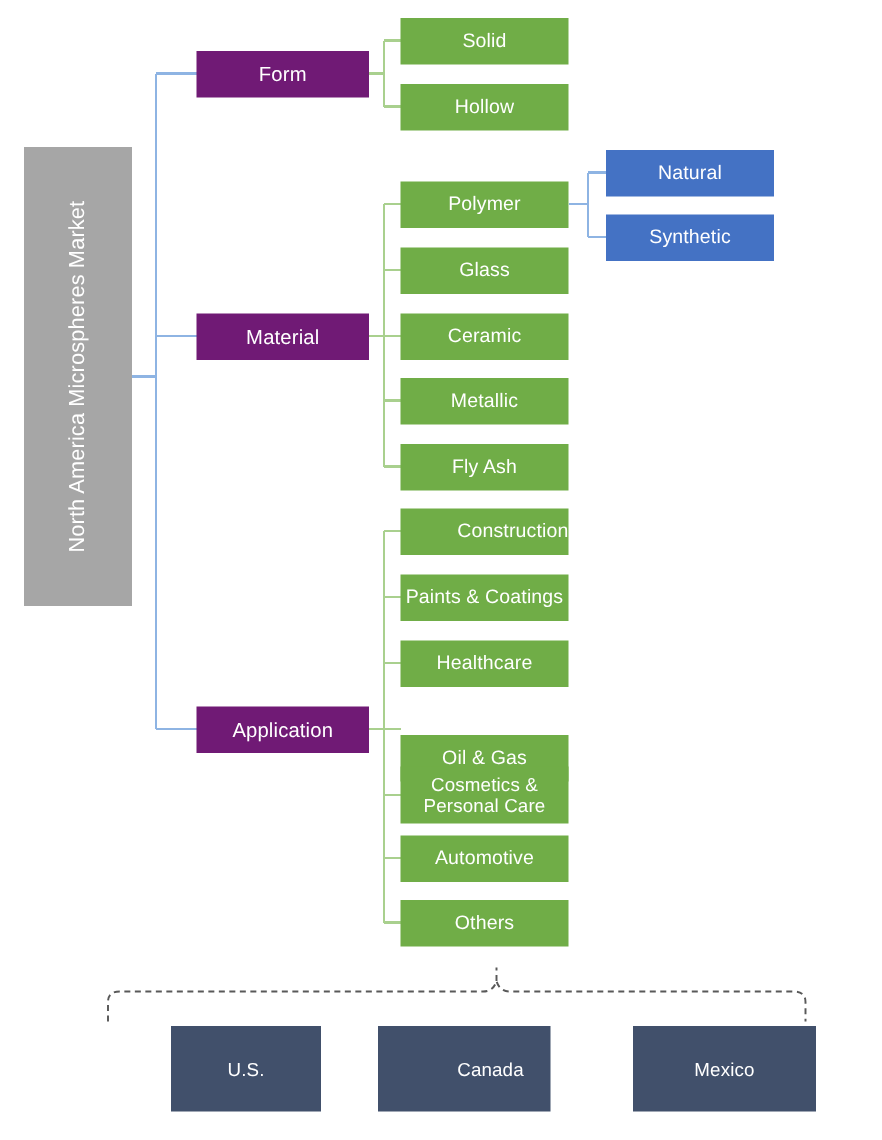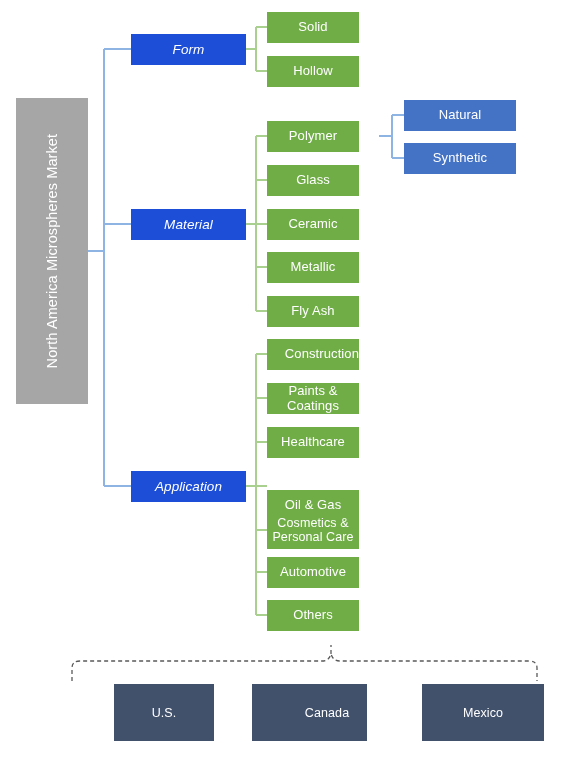--- a/index.html
+++ b/index.html
@@ -47,27 +47,26 @@
   .node-root .vtext {
     display: block;
     transform: rotate(-90deg);
     white-space: nowrap;
     font-size: 14.5px;
   }
   .node-cat {
     left: 131px;
     width: 115px;
     height: 31px;
-    background: #1d4ed8;
+    background: #701a75;
     font-size: 13.5px;
-    font-style: italic;
   }
   .node-leaf {
     left: 267px;
-    width: 92px;
+    width: 112px;
     height: 31px;
     background: #70ad47;
     font-size: 13px;
   }
   .node-leaf.tall {
     height: 38px;
     font-size: 12.5px;
   }
   .node-sub {
     left: 404px;

